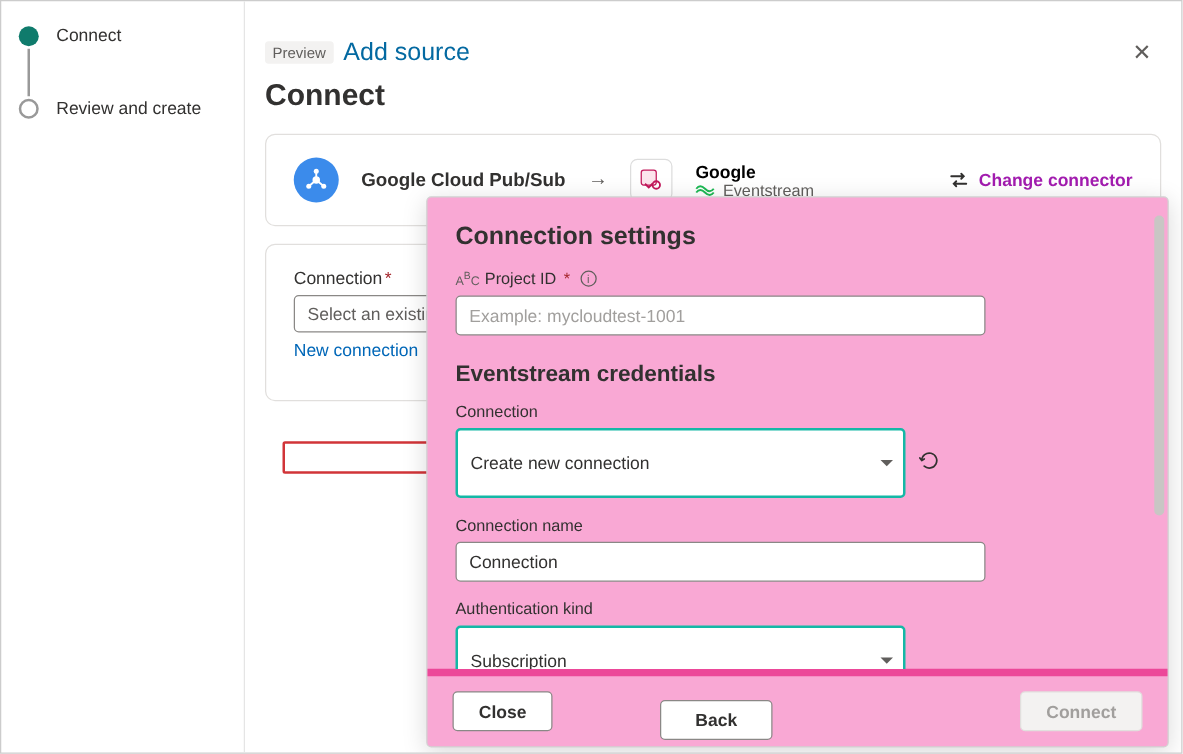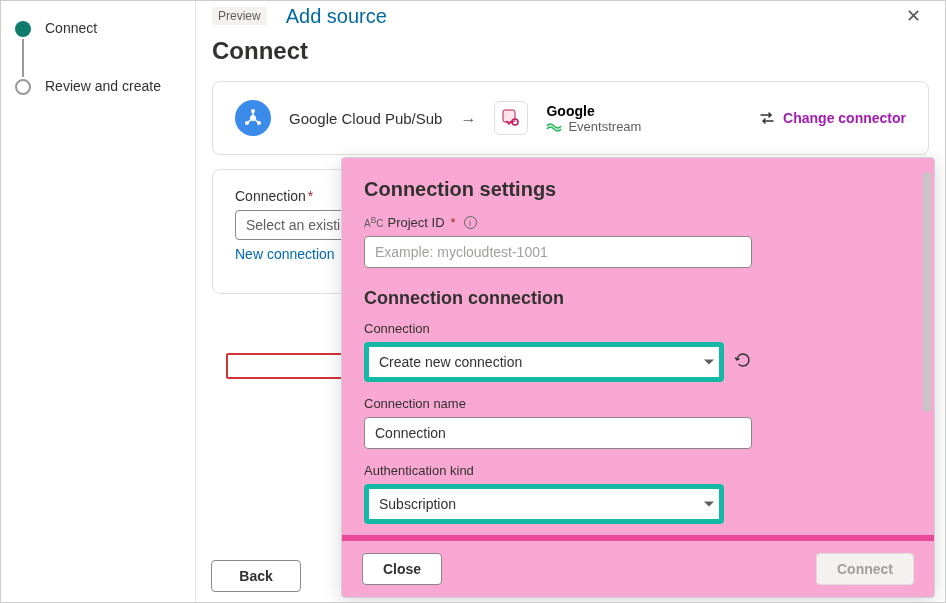--- a/index.html
+++ b/index.html
@@ -10,70 +10,70 @@
 .stepper { width: 195px; padding: 18px 14px; border-right: 1px solid #e5e5e5; }
 .step { display: flex; align-items: flex-start; gap: 14px; margin-bottom: 10px; position: relative; }
 .step-circle { width: 16px; height: 16px; border-radius: 50%; flex-shrink: 0; margin-top: 2px; }
 .step-circle.done { background: #0f7b6c; }
 .step-circle.pending { background: #fff; border: 2px solid #999; }
 .step-line { position: absolute; left: 7px; top: 20px; width: 2px; height: 38px; background: #999; }
 .step-label { font-size: 14px; color: #323130; line-height: 1.3; }
 
 
 .main { flex: 1; position: relative; padding: 0 8px; }
-.topbar { display: flex; align-items: center; gap: 19px; padding: 0 8px 2px; }
+.topbar { display: flex; align-items: center; gap: 8px; padding: 26px 8px 2px; }
 .badge { background: #f3f2f1; padding: 2px 6px; border-radius: 3px; font-size: 12px; color: #605e5c; }
 .top-sub { font-size: 20px; color: #0369a1; }
 .close-x { margin-left: auto; font-size: 18px; color: #605e5c; cursor: pointer; padding: 4px 8px; }
 .page-title { font-size: 24px; font-weight: 600; padding: 4px 8px 16px; color: #323130; }
 
 .connector-card { border: 1px solid #e1dfdd; border-radius: 8px; margin: 0 8px 14px; padding: 18px 22px; display: flex; align-items: center; gap: 18px; }
 .conn-icon { width: 36px; height: 36px; border-radius: 50%; display: flex; align-items: center; justify-content: center; flex-shrink: 0; }
 .conn-blue { background: #3b8beb; }
 .conn-pink { background: #fff; border: 1px solid #ddd; border-radius: 6px; width: 34px; height: 34px; }
-.conn-label { font-size: 15px; font-weight: 400; color: #323130; }
+.conn-label { font-size: 15px; font-weight: 700; color: #323130; }
 .conn-arrow { color: #605e5c; font-size: 16px; }
 .conn-stack { display: flex; flex-direction: column; }
-.conn-stack-row { display: flex; align-items: center; gap: 6px; }
+.conn-stack-row { display: flex; align-items: flex-start; gap: 6px; }
 .conn-sub { font-size: 14px; font-weight: 600; }
 .conn-sub2 { font-size: 13px; color: #605e5c; }
 .change-link { margin-left: auto; display: flex; align-items: center; gap: 8px; font-size: 14px; font-weight: 600; color: #a21caf; cursor: pointer; }
 
 .conn-section { border: 1px solid #e1dfdd; border-radius: 8px; margin: 0 8px; padding: 18px 22px 30px; max-width: 440px; }
 .field-label { font-size: 14px; color: #323130; margin-bottom: 6px; }
 .req { color: #a4262c; margin-left: 2px; }
 .field-input { width: 180px; border: 1px solid #8a8886; border-radius: 4px; padding: 6px 10px; font-size: 14px; color: #605e5c; background: #fff; }
 .new-conn-link { color: #0067b8; font-size: 14px; cursor: pointer; margin-top: 6px; display: inline-block; }
 .highlight-box { position: absolute; border: 2px solid #d13438; border-radius: 2px; pointer-events: none; }
 
 
 .panel { position: absolute; top: 156px; left: 340px; right: 10px; bottom: 4px; background: #f9a8d4; border: 1px solid #d1d1d1; border-radius: 4px; box-shadow: 0 4px 20px rgba(0,0,0,0.15); display: flex; flex-direction: column; }
 .panel-body { flex: 1; overflow-y: auto; padding: 20px 22px; position: relative; }
 .panel-h { font-size: 20px; font-weight: 600; margin-bottom: 14px; color: #323130; }
 .panel-h2 { font-size: 18px; font-weight: 600; margin: 20px 0 12px; color: #323130; }
 .panel-field { margin-bottom: 14px; }
 .panel-label { font-size: 13px; color: #323130; margin-bottom: 6px; display: flex; align-items: center; gap: 4px; }
 .abc-icon { font-size: 10px; color: #605e5c; }
 .info-icon { width: 13px; height: 13px; border: 1px solid #605e5c; border-radius: 50%; display: inline-flex; align-items: center; justify-content: center; font-size: 9px; color: #605e5c; margin-left: 4px; }
-.panel-input { width: 388px; border: 1px solid #8a8886; border-radius: 4px; padding: 7px 10px; font-size: 14px; color: #323130; background: #fff; }
+.panel-input { width: 424px; border: 1px solid #8a8886; border-radius: 4px; padding: 7px 10px; font-size: 14px; color: #323130; background: #fff; }
 .panel-input::placeholder { color: #a19f9d; }
-.panel-select { width: 360px; border: 5px solid #14b8a6; border-radius: 4px; padding: 7px 10px; font-size: 14px; color: #323130; background: #fff; appearance: none; position: relative; }
+.panel-select { width: 360px; border: 2px solid #14b8a6; border-radius: 4px; padding: 18px 10px; font-size: 14px; color: #323130; background: #fff; appearance: none; position: relative; }
 .select-wrap { position: relative; display: inline-block; }
 .select-wrap::after { content: ""; position: absolute; right: 10px; top: 50%; transform: translateY(-50%); border-left: 5px solid transparent; border-right: 5px solid transparent; border-top: 5px solid #605e5c; pointer-events: none; }
 .select-row { display: flex; align-items: center; gap: 10px; }
 .refresh-icon { cursor: pointer; color: #323130; }
 
 .panel-footer { border-top: 6px solid #ec4899; padding: 12px 20px; display: flex; align-items: center; }
 .btn { border: 1px solid #8a8886; background: #fff; border-radius: 4px; padding: 7px 20px; font-size: 14px; font-weight: 600; cursor: pointer; color: #323130; }
 .btn-primary-disabled { margin-left: auto; background: #f3f2f1; color: #a19f9d; border-color: #e1dfdd; cursor: not-allowed; }
 
 .scroll-fake { position: absolute; top: 14px; right: 3px; width: 8px; height: 240px; background: #c8c6c4; border-radius: 4px; }
 .under-s { position: absolute; top: 195px; right: 18px; font-size: 20px; font-weight: 600; color: #323130; }
 
-.bottom-bar { position: absolute; bottom: 10px; left: 210px; right: 10px; display: flex; align-items: center; }
+.bottom-bar { position: absolute; bottom: 10px; left: 210px; right: 10px; display: flex; align-items: center; flex-direction: column; }
 .bottom-bar .btn { min-width: 90px; }
 .btn-next-disabled { margin-left: auto; background: #f3f2f1; color: #a19f9d; border-color: #e1dfdd; cursor: not-allowed; padding: 7px 22px; }
 </style>
 </head>
 <body>
 
 <div class="layout">
   <div class="stepper">
     <div class="step">
       <div class="step-circle done"></div>
@@ -157,21 +157,21 @@
     <div class="panel-field">
       <div class="panel-label">
         <span class="abc-icon">A<sup>B</sup>C</span>
         <span>Project ID</span>
           <span class="req">*</span>
         <span class="info-icon">i</span>
       </div>
       <input class="panel-input" placeholder="Example: mycloudtest-1001" style="">
     </div>
 
-    <div class="panel-h2">Connection connection</div>
+    <div class="panel-h2">Eventstream credentials</div>
 
     <div class="panel-field">
       <div class="panel-label">Connection</div>
       <div class="select-row">
         <div class="select-wrap">
           <div class="panel-select">Create new connection</div>
         </div>
         <span class="refresh-icon">
           <svg width="18" height="18" viewBox="0 0 18 18">
               <path d="M3 9a6 6 0 1 1 2 4.5 M3 9l-1.5-2 M3 9l2-1.2" fill="none" stroke="#323130" stroke-width="1.4" stroke-linecap="round"></path>

